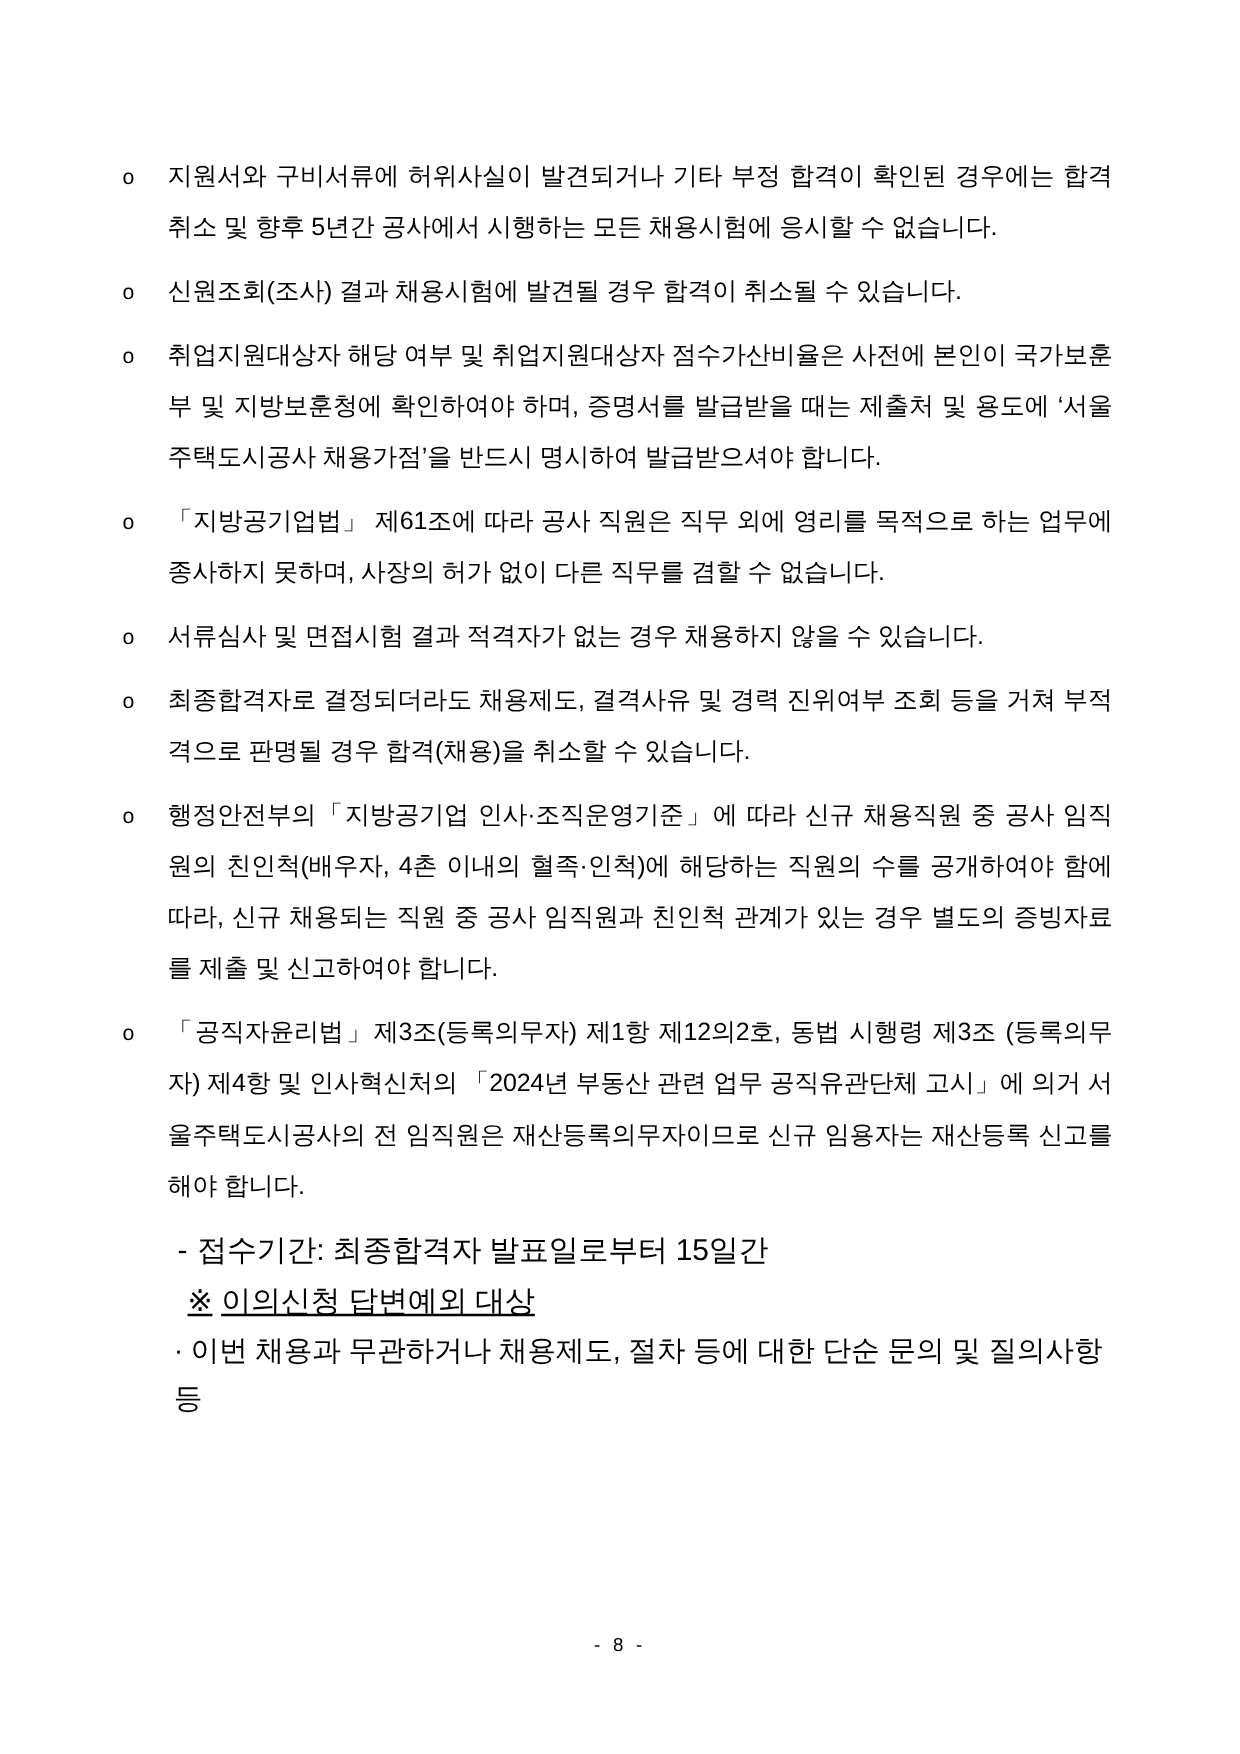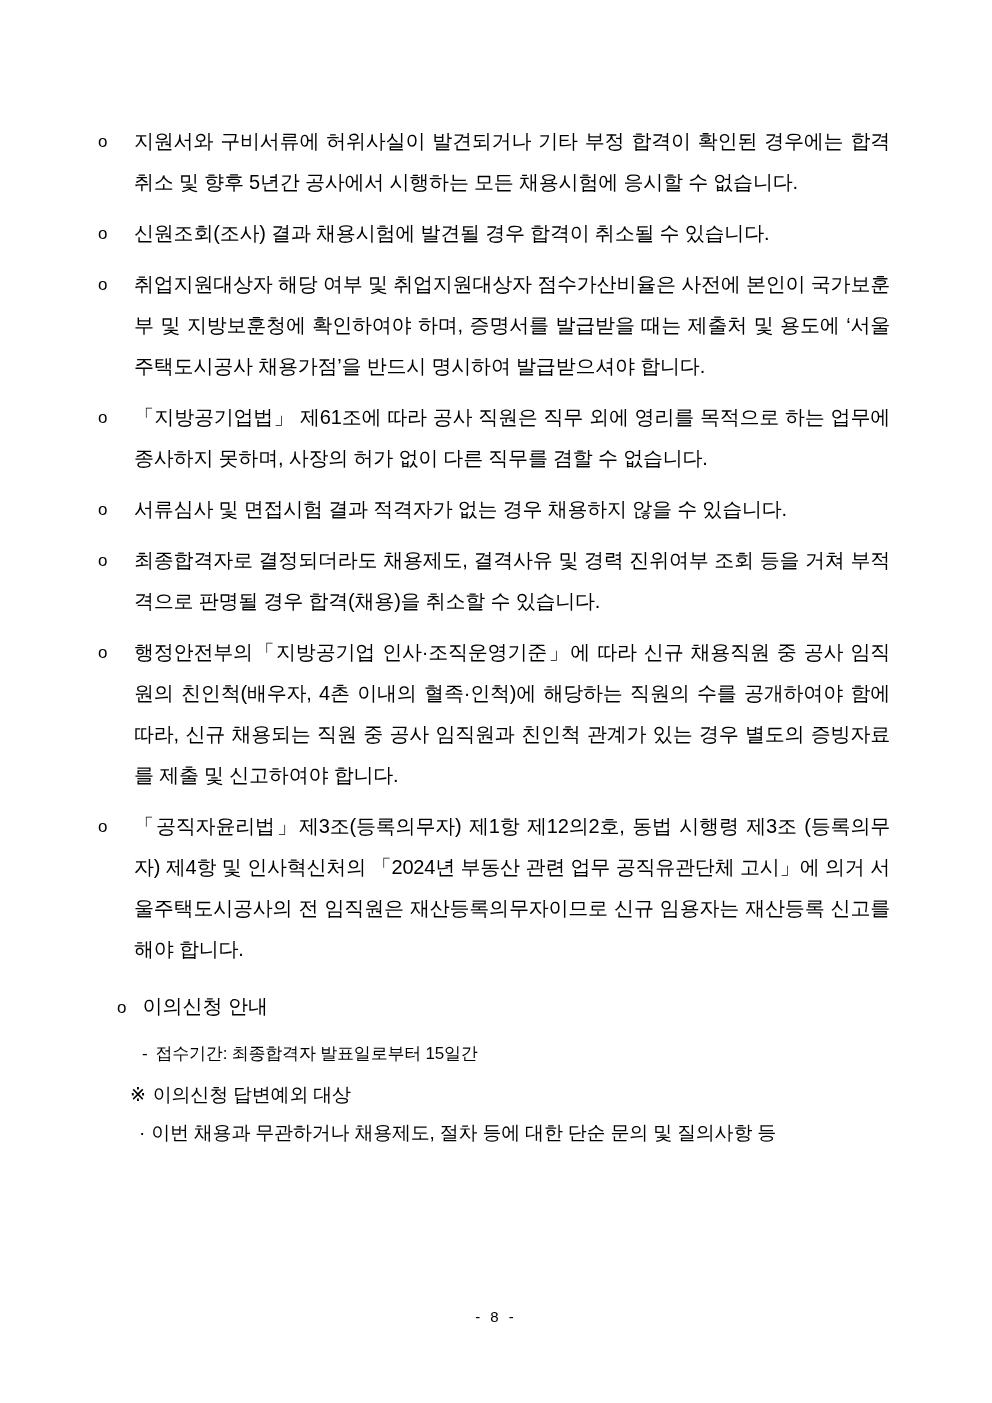--- a/index.html
+++ b/index.html
@@ -31,33 +31,34 @@
     position: absolute; left: 0; top: 0;
     font-size: 17px; line-height: 41px;
   }
   .appeal-title {
     margin: 16px 0 0 19px;
     font-size: 20px; line-height: 41px;
   }
   .appeal-title .bullet { font-size: 17px; margin-right: 16px; }
   .appeal-item {
     margin: 5px 0 0 44px;
-    font-size: 17px; line-height: 41px;
+    font-size: 24px; line-height: 41px;
     letter-spacing: -0.2px;
   }
   .appeal-item .dash { margin-right: 8px; }
   .appeal-note {
-    margin: 2px 0 0 32px;
-    font-size: 19px; line-height: 38px;
+    margin: 2px 0 0 52px;
+    font-size: 24px; line-height: 38px;
     letter-spacing: -0.2px;
+    text-decoration: underline;
   }
   .appeal-note .mark { margin-right: 7px; }
   .appeal-subnote {
     margin: 0 0 0 41px;
-    font-size: 19px; line-height: 38px;
+    font-size: 23px; line-height: 38px;
     letter-spacing: -0.2px;
   }
   .appeal-subnote .mark { margin-right: 6px; }
   .email-link {
     color: #0000ee;
     text-decoration: underline;
     cursor: pointer;
   }
   .footer {
     position: absolute; left: 0; top: 1308px;
@@ -105,23 +106,20 @@
   <div class="para">
     <span class="bullet">o</span>
     <span>행정안전부의「지방공기업 인사·조직운영기준」에 따라 신규 채용직원 중 공사 임직원의 친인척(배우자, 4촌 이내의 혈족·인척)에 해당하는 직원의 수를 공개하여야 함에 따라, 신규 채용되는 직원 중 공사 임직원과 친인척 관계가 있는 경우 별도의 증빙자료를 제출 및 신고하여야 합니다.</span>
   </div>
 
   <div class="para">
     <span class="bullet">o</span>
     <span>「공직자윤리법」제3조(등록의무자) 제1항 제12의2호, 동법 시행령 제3조 (등록의무자) 제4항 및 인사혁신처의 「2024년 부동산 관련 업무 공직유관단체 고시」에 의거 서울주택도시공사의 전 임직원은 재산등록의무자이므로 신규 임용자는 재산등록 신고를 해야 합니다.</span>
   </div>
 
-  <div class="appeal-title">
-    <span class="bullet">o</span><span>이의신청 안내</span>
-  </div>
 
   <div class="appeal-item">
     <span class="dash">-</span><span>접수기간: 최종합격자 발표일로부터 15일간</span>
   </div>
 
 
 
   <div class="appeal-note">
     <span class="mark">※</span><span>이의신청 답변예외 대상</span>
   </div>

